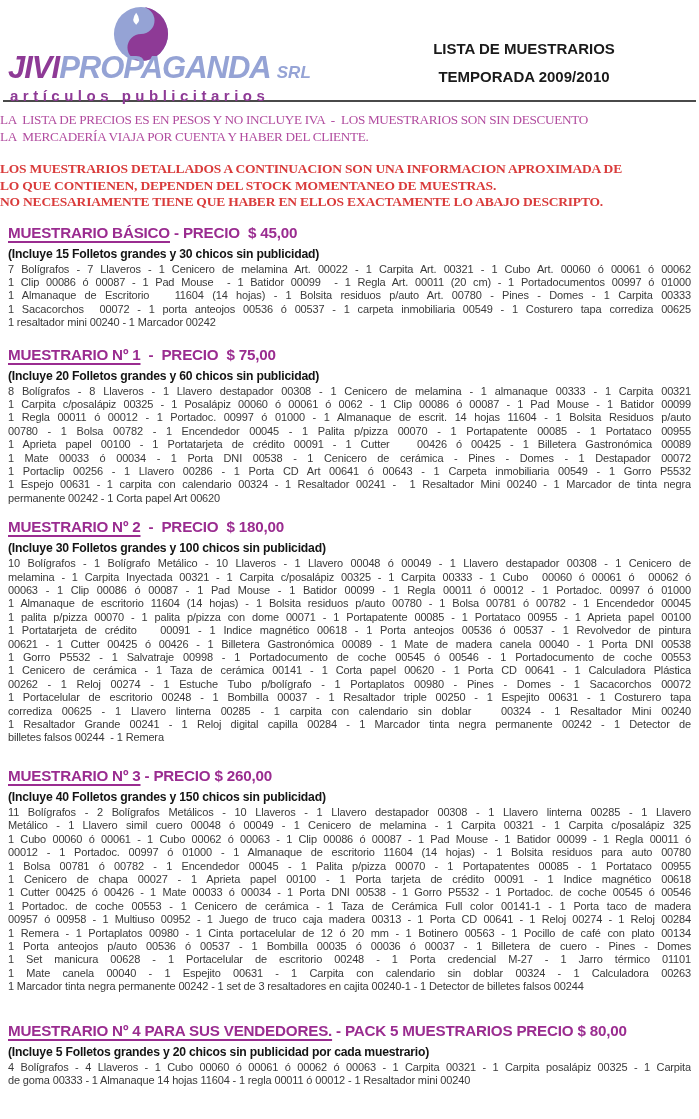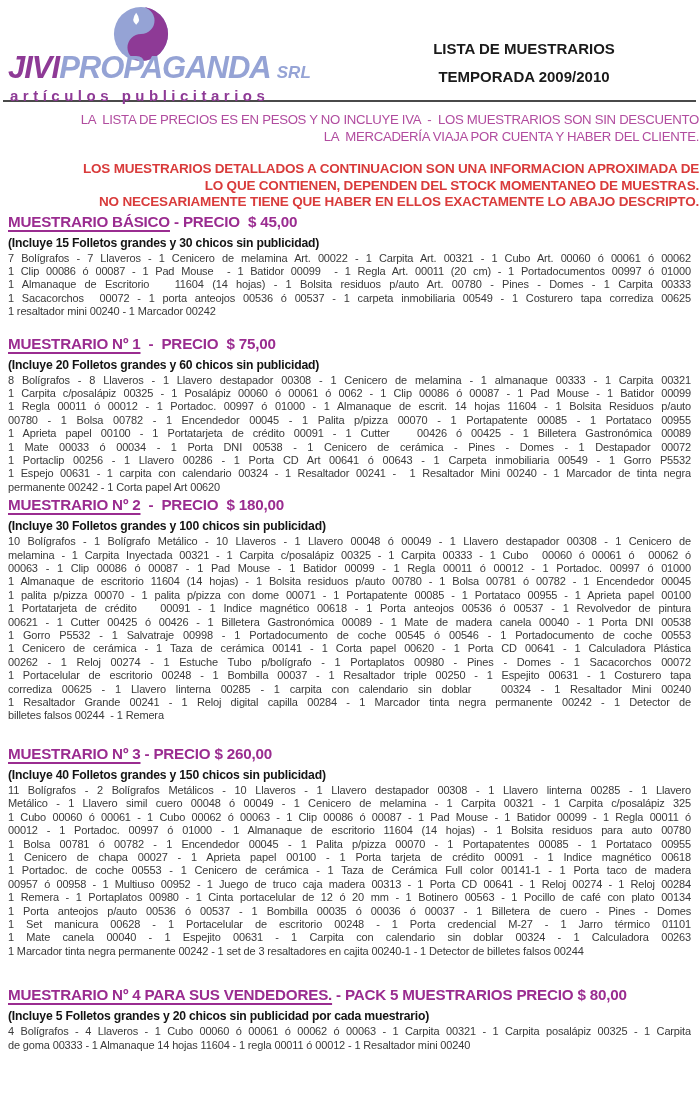--- a/index.html
+++ b/index.html
@@ -25,27 +25,27 @@
   .brand-line .jivi{color:var(--brand-purple);}
   .brand-line .prop{color:var(--brand-blue);}
   .brand-line .srl{color:var(--brand-blue);font-size:17px;margin-left:6px;letter-spacing:0;}
   .tagline{position:absolute;left:10px;top:87px;color:var(--brand-purple);
            font-size:15px;font-weight:bold;letter-spacing:4.5px;white-space:nowrap;}
   .doc-title{position:absolute;right:10px;top:35px;width:330px;text-align:center;
              font-weight:bold;font-size:15px;line-height:28px;color:var(--title-black);}
   .rule{border-top:2px solid var(--rule-gray);margin:0 3px;}
 
   
-  .notice{text-align:right;white-space:pre-wrap;}
+  .notice{text-align:left;white-space:pre-wrap;font-family:Liberation Serif, serif;}
   .notice1{margin-top:10px;color:var(--notice-magenta);font-size:13.2px;line-height:16.5px;letter-spacing:-0.3px;}
   .notice2{margin-top:16px;color:var(--notice-red);font-weight:bold;font-size:13.5px;line-height:16.5px;letter-spacing:-0.2px;}
 
   
   .sections{padding:0 8px;}
-  .section{margin-top:2px;}
+  .section{margin-top:13px;}
   .section:nth-child(2){margin-top:16px;}
   .section:nth-child(4){margin-top:22px;}
   .section:nth-child(5){margin-top:28px;}
   .sec-title{font-size:15.2px;font-weight:bold;color:var(--heading-magenta);
              letter-spacing:-0.2px;white-space:pre-wrap;}
   .sec-title .u{text-decoration:underline;text-decoration-thickness:2px;text-underline-offset:3px;}
   .sub{font-size:12.2px;font-weight:bold;color:#141414;letter-spacing:-0.2px;margin:6px 0 2px;}
   .body-line{font-size:11px;color:var(--body-text);line-height:13.4px;max-height:13.5px;
              overflow:hidden;white-space:pre-wrap;letter-spacing:-0.15px;}
   .body-line.just{text-align:justify;text-align-last:justify;}
@@ -129,20 +129,21 @@
   <section class="section">
     <h2 class="sec-title"><span class="t-name u">MUESTRARIO Nº 3</span><span class="t-rest"> - PRECIO $ 260,00</span></h2>
     <p class="sub">(Incluye 40 Folletos grandes y 150 chicos sin publicidad)</p>
     <div class="sec-body">
           <div class="body-line just">11 Bolígrafos - 2 Bolígrafos Metálicos - 10 Llaveros - 1 Llavero destapador 00308 - 1 Llavero linterna 00285 - 1 Llavero</div>
           <div class="body-line just">Metálico - 1 Llavero simil cuero 00048 ó 00049 - 1 Cenicero de melamina - 1 Carpita 00321 - 1 Carpita c/posalápiz 325</div>
           <div class="body-line just">1 Cubo 00060 ó 00061 - 1 Cubo 00062 ó 00063 - 1 Clip 00086 ó 00087 - 1 Pad Mouse - 1 Batidor 00099 - 1 Regla 00011 ó</div>
           <div class="body-line just">00012 - 1 Portadoc. 00997 ó 01000 - 1 Almanaque de escritorio 11604 (14 hojas) - 1 Bolsita residuos para auto 00780</div>
           <div class="body-line just">1 Bolsa 00781 ó 00782 - 1 Encendedor 00045 - 1 Palita p/pizza 00070 - 1 Portapatentes 00085 - 1 Portataco 00955</div>
           <div class="body-line just">1 Cenicero de chapa 00027 - 1 Aprieta papel 00100 - 1 Porta tarjeta de crédito 00091 - 1 Indice magnético 00618</div>
+          <div class="body-line just">1 Cutter 00425 ó 00426 - 1 Mate 00033 ó 00034 - 1 Porta DNI 00538 - 1 Gorro P5532 - 1 Portadoc. de coche 00545 ó 00546</div>
           <div class="body-line just">1 Portadoc. de coche 00553 - 1 Cenicero de cerámica - 1 Taza de Cerámica Full color 00141-1 - 1 Porta taco de madera</div>
           <div class="body-line just">00957 ó 00958 - 1 Multiuso 00952 - 1 Juego de truco caja madera 00313 - 1 Porta CD 00641 - 1 Reloj 00274 - 1 Reloj 00284</div>
           <div class="body-line just">1 Remera - 1 Portaplatos 00980 - 1 Cinta portacelular de 12 ó 20 mm - 1 Botinero 00563 - 1 Pocillo de café con plato 00134</div>
           <div class="body-line just">1 Porta anteojos p/auto 00536 ó 00537 - 1 Bombilla 00035 ó 00036 ó 00037 - 1 Billetera de cuero - Pines - Domes</div>
           <div class="body-line just">1 Set manicura 00628 - 1 Portacelular de escritorio 00248 - 1 Porta credencial M-27 - 1 Jarro térmico 01101</div>
           <div class="body-line just">1 Mate canela 00040 - 1 Espejito 00631 - 1 Carpita con calendario sin doblar 00324 - 1 Calculadora 00263</div>
           <div class="body-line">1 Marcador tinta negra permanente 00242 - 1 set de 3 resaltadores en cajita 00240-1 - 1 Detector de billetes falsos 00244</div>
         </div>
   </section>
 

